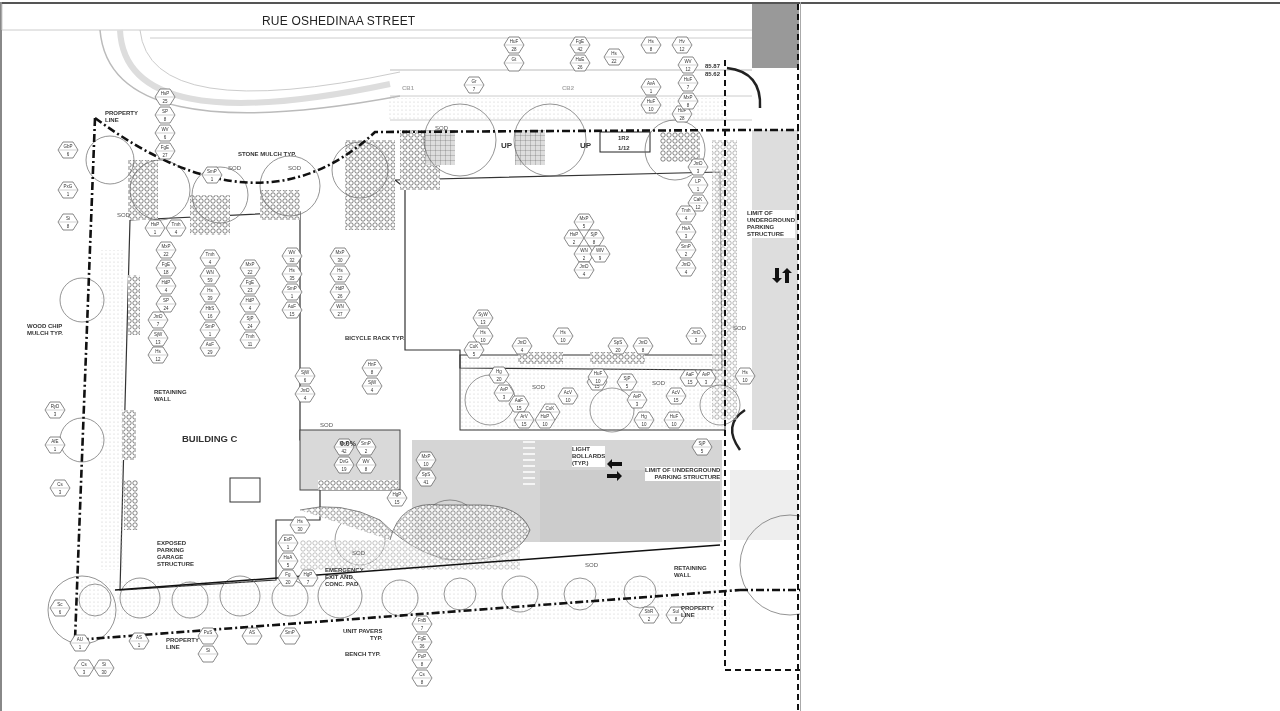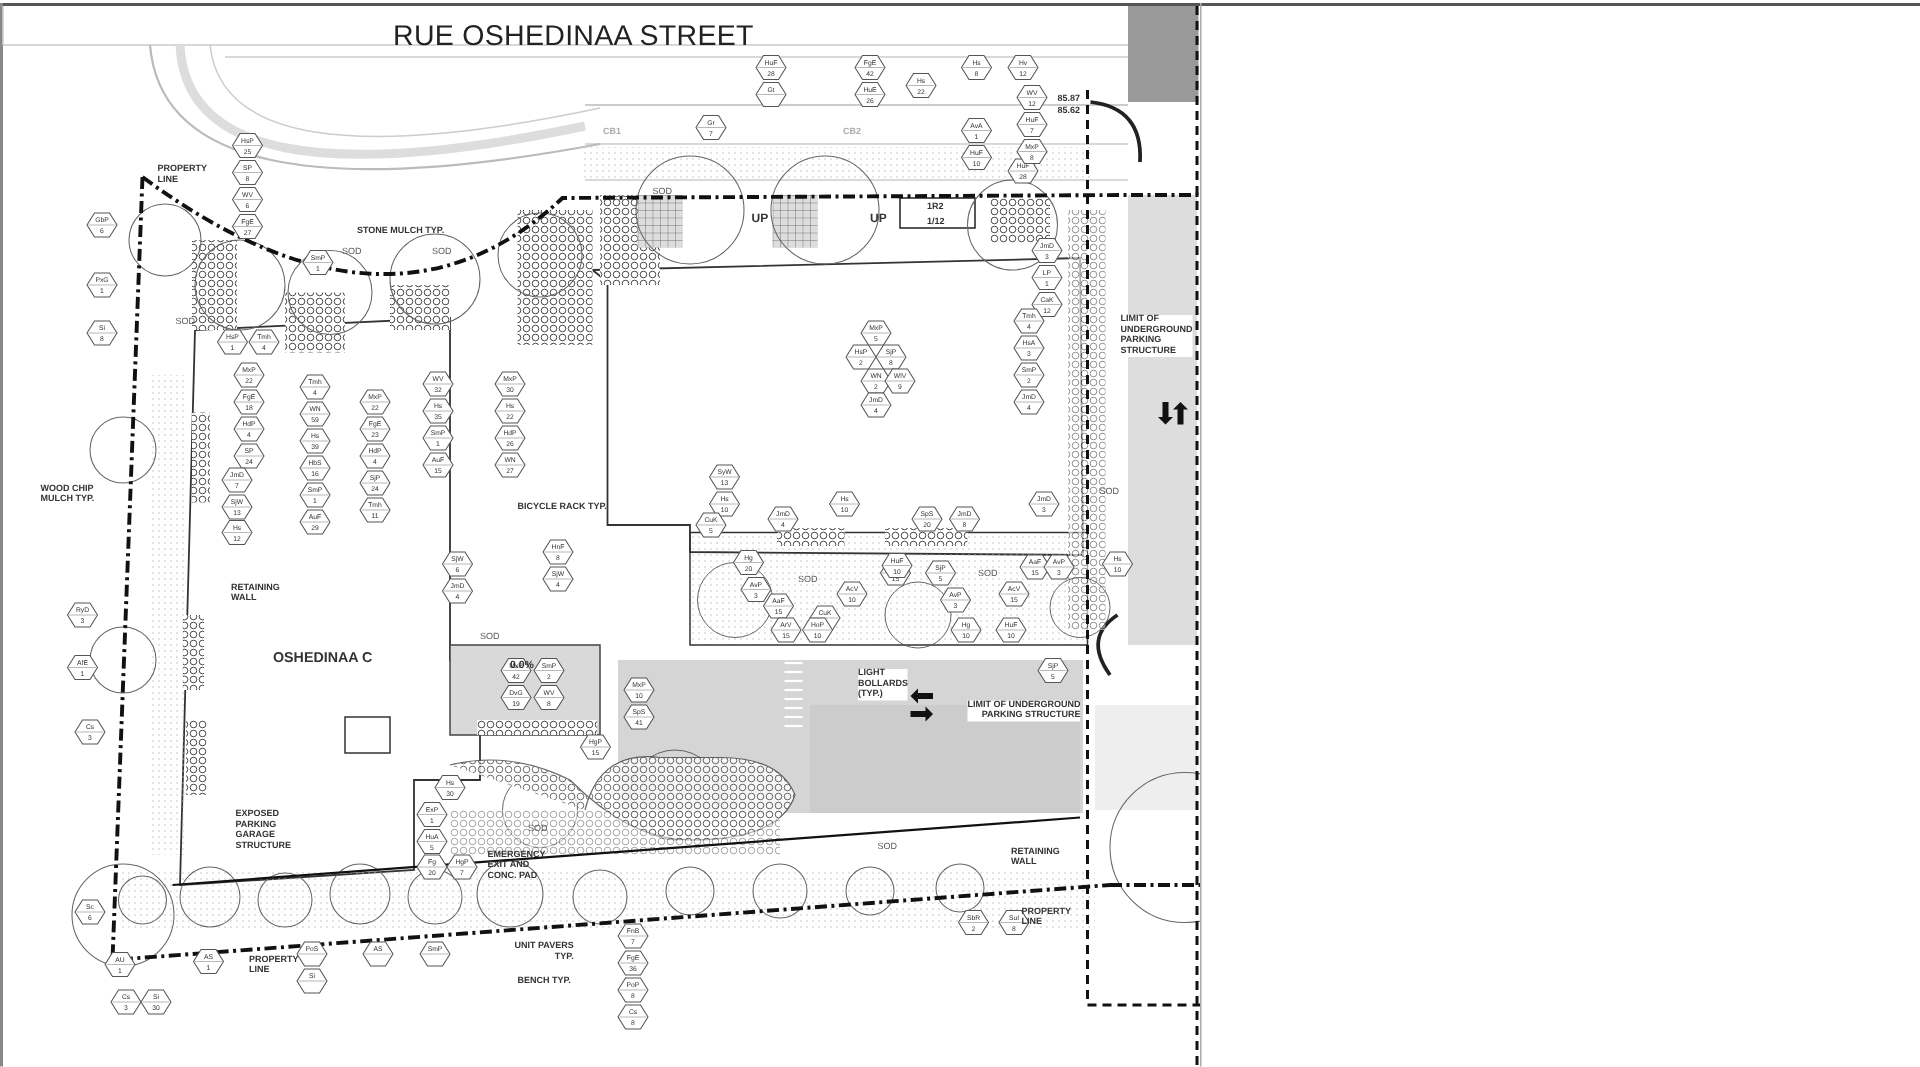--- a/index.html
+++ b/index.html
@@ -2,21 +2,21 @@
 <html><head>
 <meta charset="utf-8">
 <style>
   html,body{margin:0;padding:0;background:#fff;}
   body{width:1280px;height:711px;position:relative;overflow:hidden;font-family:"Liberation Sans",sans-serif;}
   #sheet{position:absolute;left:0;top:0;width:1280px;height:711px;}
   .frame-top{position:absolute;left:0;top:2px;width:1280px;height:2px;background:#555;}
   .frame-left{position:absolute;left:0;top:2px;width:2px;height:709px;background:#888;}
   .panel-divider{position:absolute;left:800px;top:2px;width:1px;height:709px;background:#aaa;}
   .label{position:absolute;font-size:6px;color:#333;line-height:7px;text-transform:uppercase;white-space:pre;font-weight:bold;}
-  .street{position:absolute;left:262px;top:14px;font-size:19px;color:#222;letter-spacing:0.2px;}
+  .street{position:absolute;left:262px;top:14px;font-size:12px;color:#222;letter-spacing:0.2px;}
   .bldg{position:absolute;font-size:9.5px;font-weight:bold;color:#333;}
   .sod{position:absolute;font-size:6px;color:#555;}
   svg text{font-family:"Liberation Sans",sans-serif;}
 </style>
 </head>
 <body>
 
 <div id="sheet">
   <div class="frame-top"></div>
   <div class="frame-left"></div>
@@ -882,21 +882,21 @@
       </g>
       <g>
         <polygon points="666,615 671,607 681,607 686,615 681,623 671,623" fill="#fff" stroke="#555" stroke-width="0.7"></polygon>
         <line x1="667" x2="685" y1="615" y2="615" stroke="#888" stroke-width="0.4"></line>
         <text x="676" y="613" text-anchor="middle" font-size="4.5" fill="#333">SuI</text>
         <text x="676" y="620.5" text-anchor="middle" font-size="4.5" fill="#333">8</text>
       </g>
     </svg>
 
   <div class="street">RUE OSHEDINAA STREET</div>
-  <div class="bldg" style="left:182px;top:433px;">OSHEDINAA C</div>
+  <div class="bldg" style="left:182px;top:433px;">BUILDING C</div>
   <div class="label" style="left:340px;top:440px;font-size:7px;">0.0%</div>
   <div class="label" style="left:705px;top:63px;">85.87</div>
   <div class="label" style="left:705px;top:71px;">85.62</div>
   <div class="label" style="left:402px;top:85px;color:#aaa;">CB1</div>
   <div class="label" style="left:562px;top:85px;color:#aaa;">CB2</div>
 
   <div class="label" style="left:105px;top:110px;">PROPERTY
 LINE</div>
   <div class="label" style="left:238px;top:151px;">STONE MULCH TYP.</div>
   <div class="label" style="left:27px;top:323px;">WOOD CHIP

